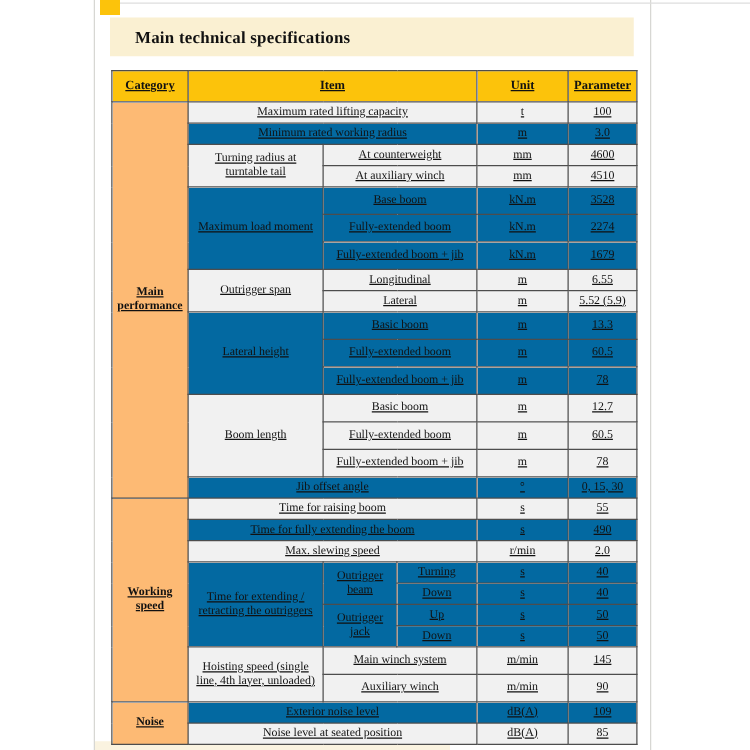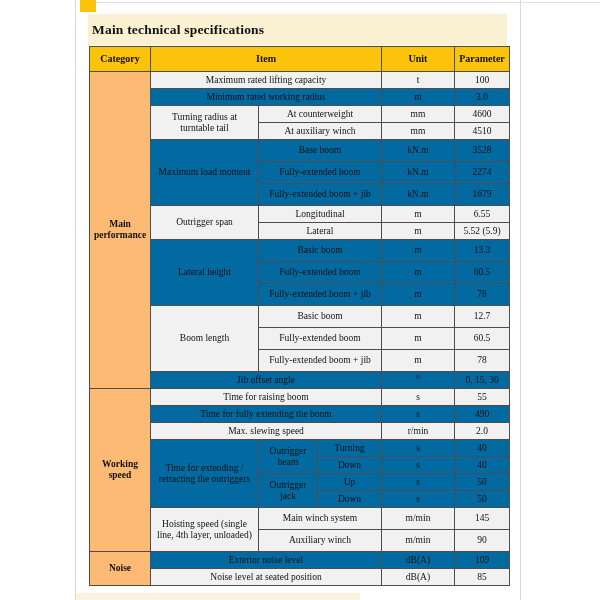--- a/index.html
+++ b/index.html
@@ -13,27 +13,27 @@
   .page-edge-right{position:absolute;left:520px;top:0;width:1px;height:600px;background:#d7d7d3;}
   .page-edge-top{position:absolute;left:96px;top:2px;width:504px;height:1px;background:#dedede;}
   .corner-tab{position:absolute;left:80px;top:0;width:16px;height:12px;background:#FCC30B;}
   .bottom-strip{position:absolute;left:76px;top:593px;width:284px;height:7px;background:#faf3e0;}
 
   .title-band{
     position:absolute;left:88px;top:14px;width:419px;height:31px;
     background:#FAF0D2;display:flex;align-items:center;
   }
   .title-band .title{
-    font-weight:bold;font-size:13.5px;padding-left:4px;letter-spacing:.2px;
+    font-weight:bold;font-size:13.5px;padding-left:20px;letter-spacing:.2px;
   }
 
   table.spec{
-    position:absolute;left:89px;top:46px;width:420px;
+    position:absolute;left:89px;top:56px;width:420px;
     border-collapse:collapse;table-layout:fixed;
-    font-size:9.5px;line-height:1.15;
+    font-size:9.5px;line-height:1.15;text-decoration:underline;
   }
   table.spec td,table.spec th{
     border:1px solid #4d4d4d;text-align:center;vertical-align:middle;
     padding:1px 3px;overflow:hidden;
   }
   table.spec{border:1.5px solid #333;}
   table.spec th{
     background:#FCC30B;font-weight:bold;font-size:10px;height:22px;
   }
   td.cat{background:#FCC30B;font-weight:bold;}

